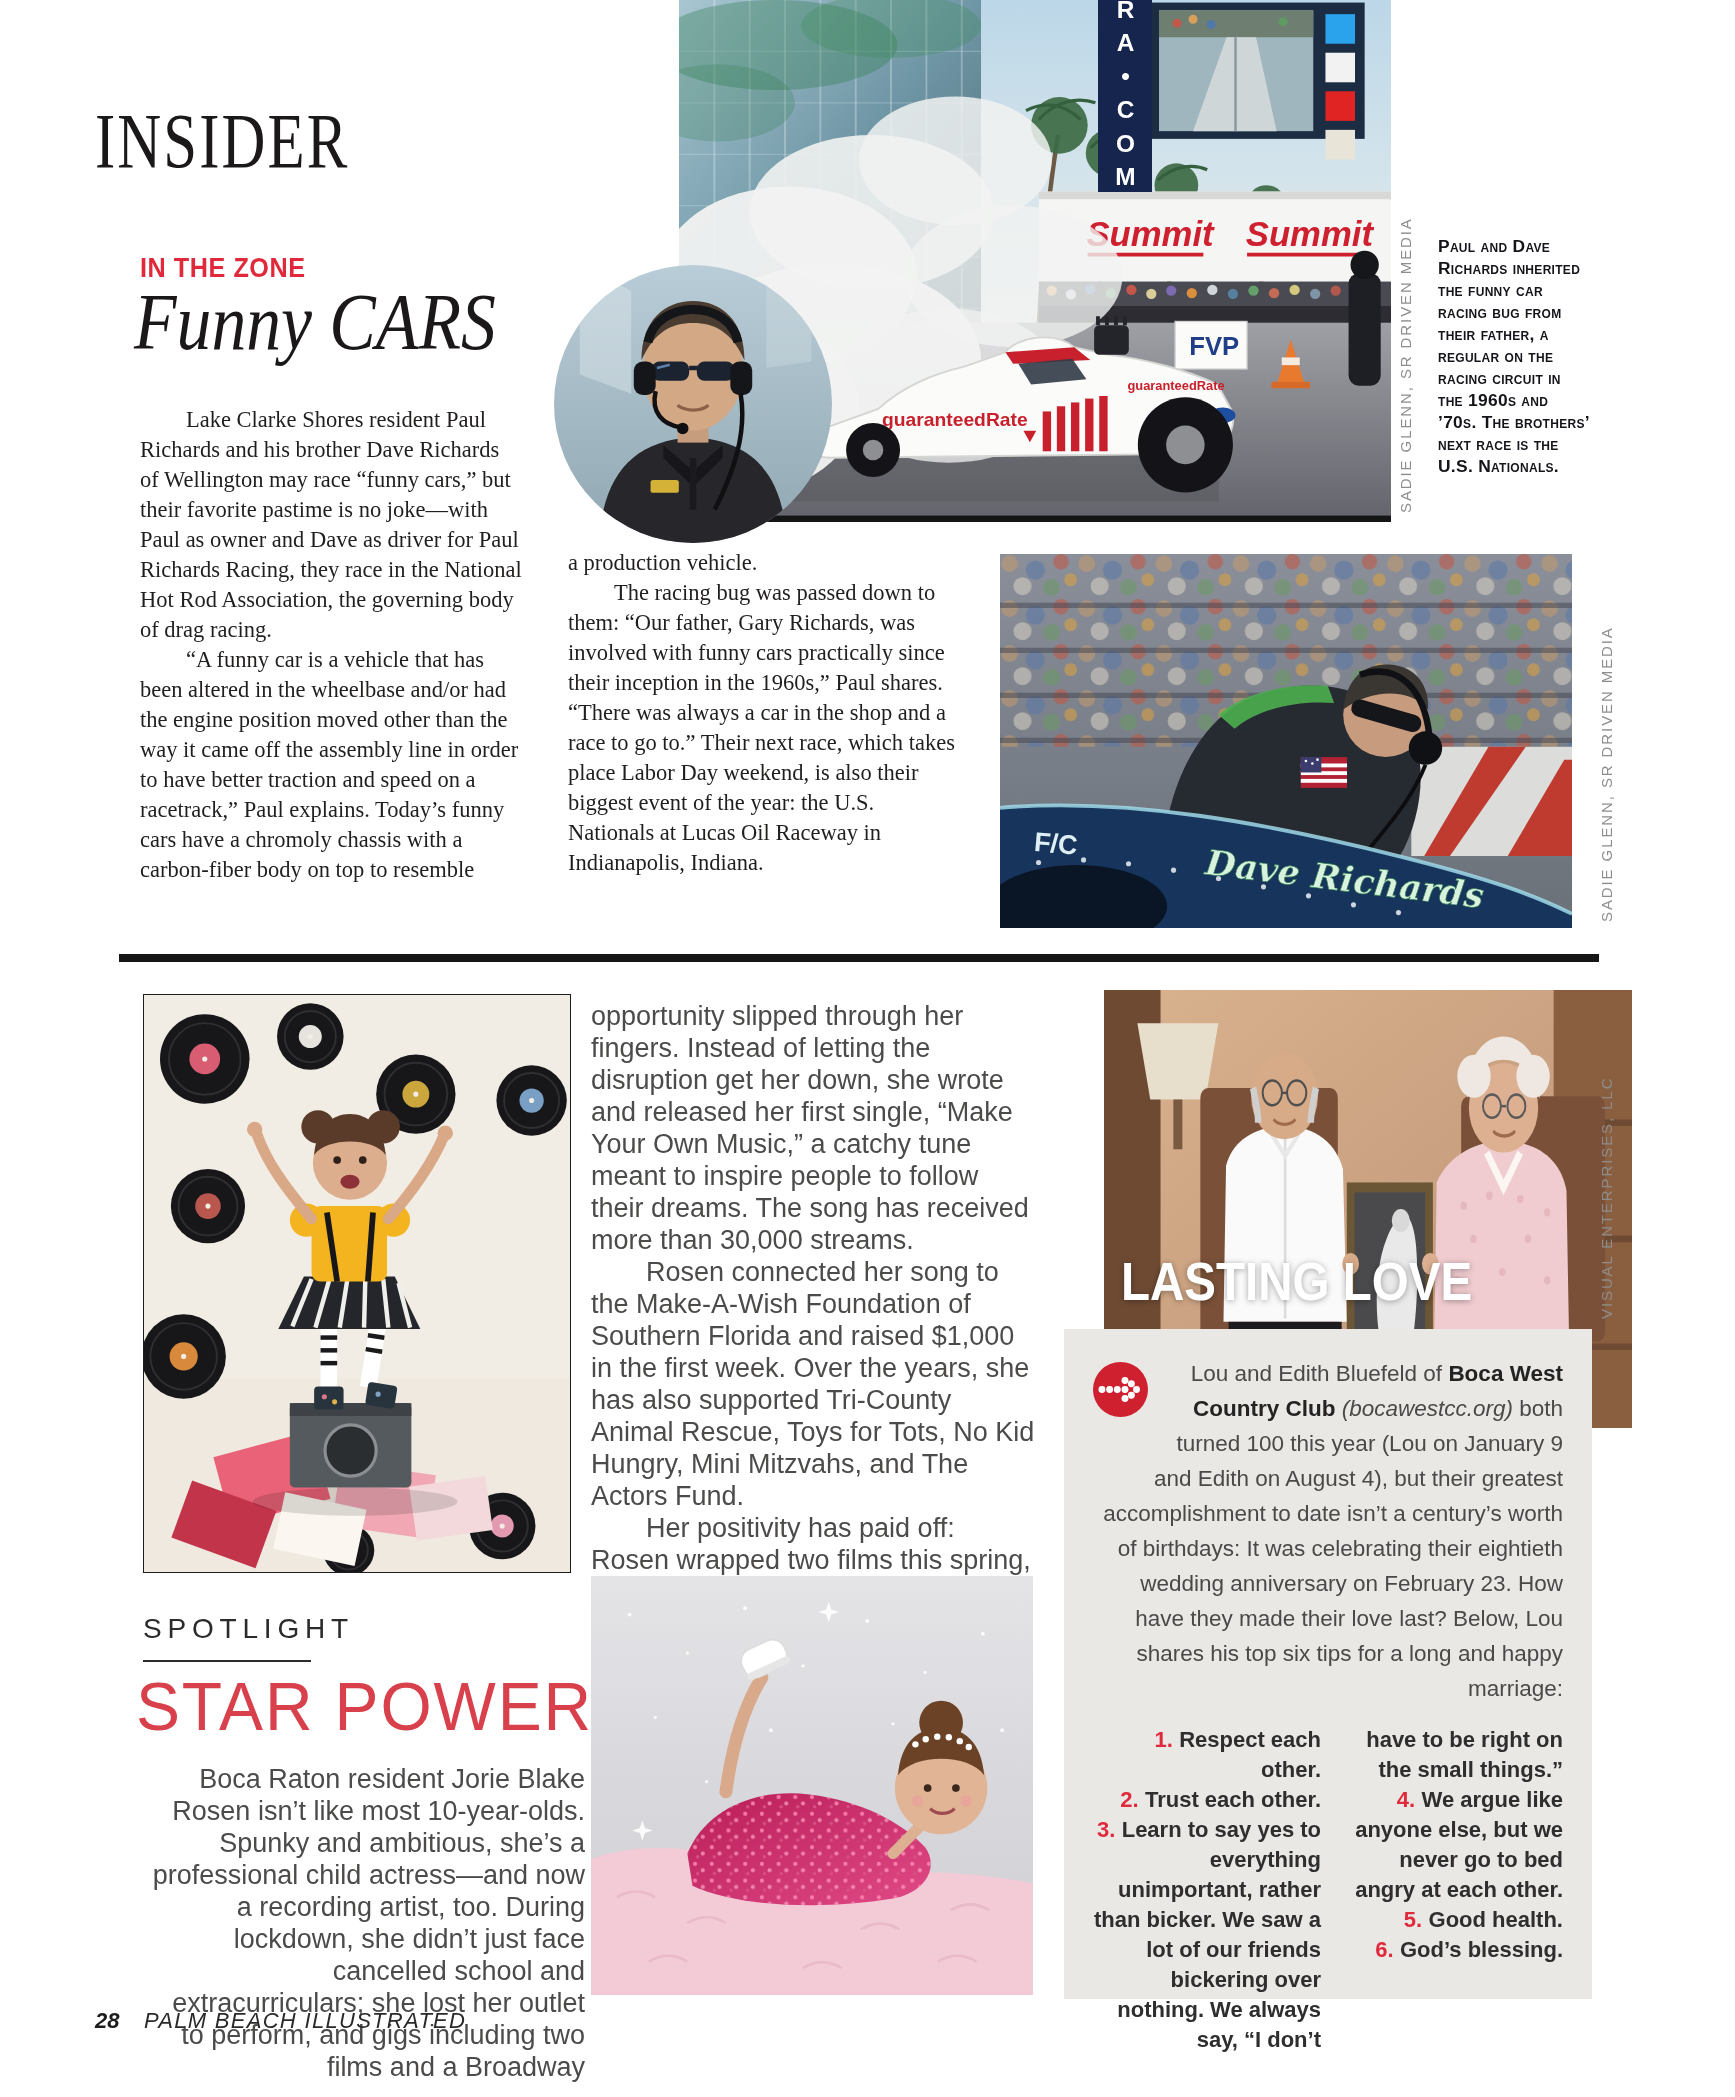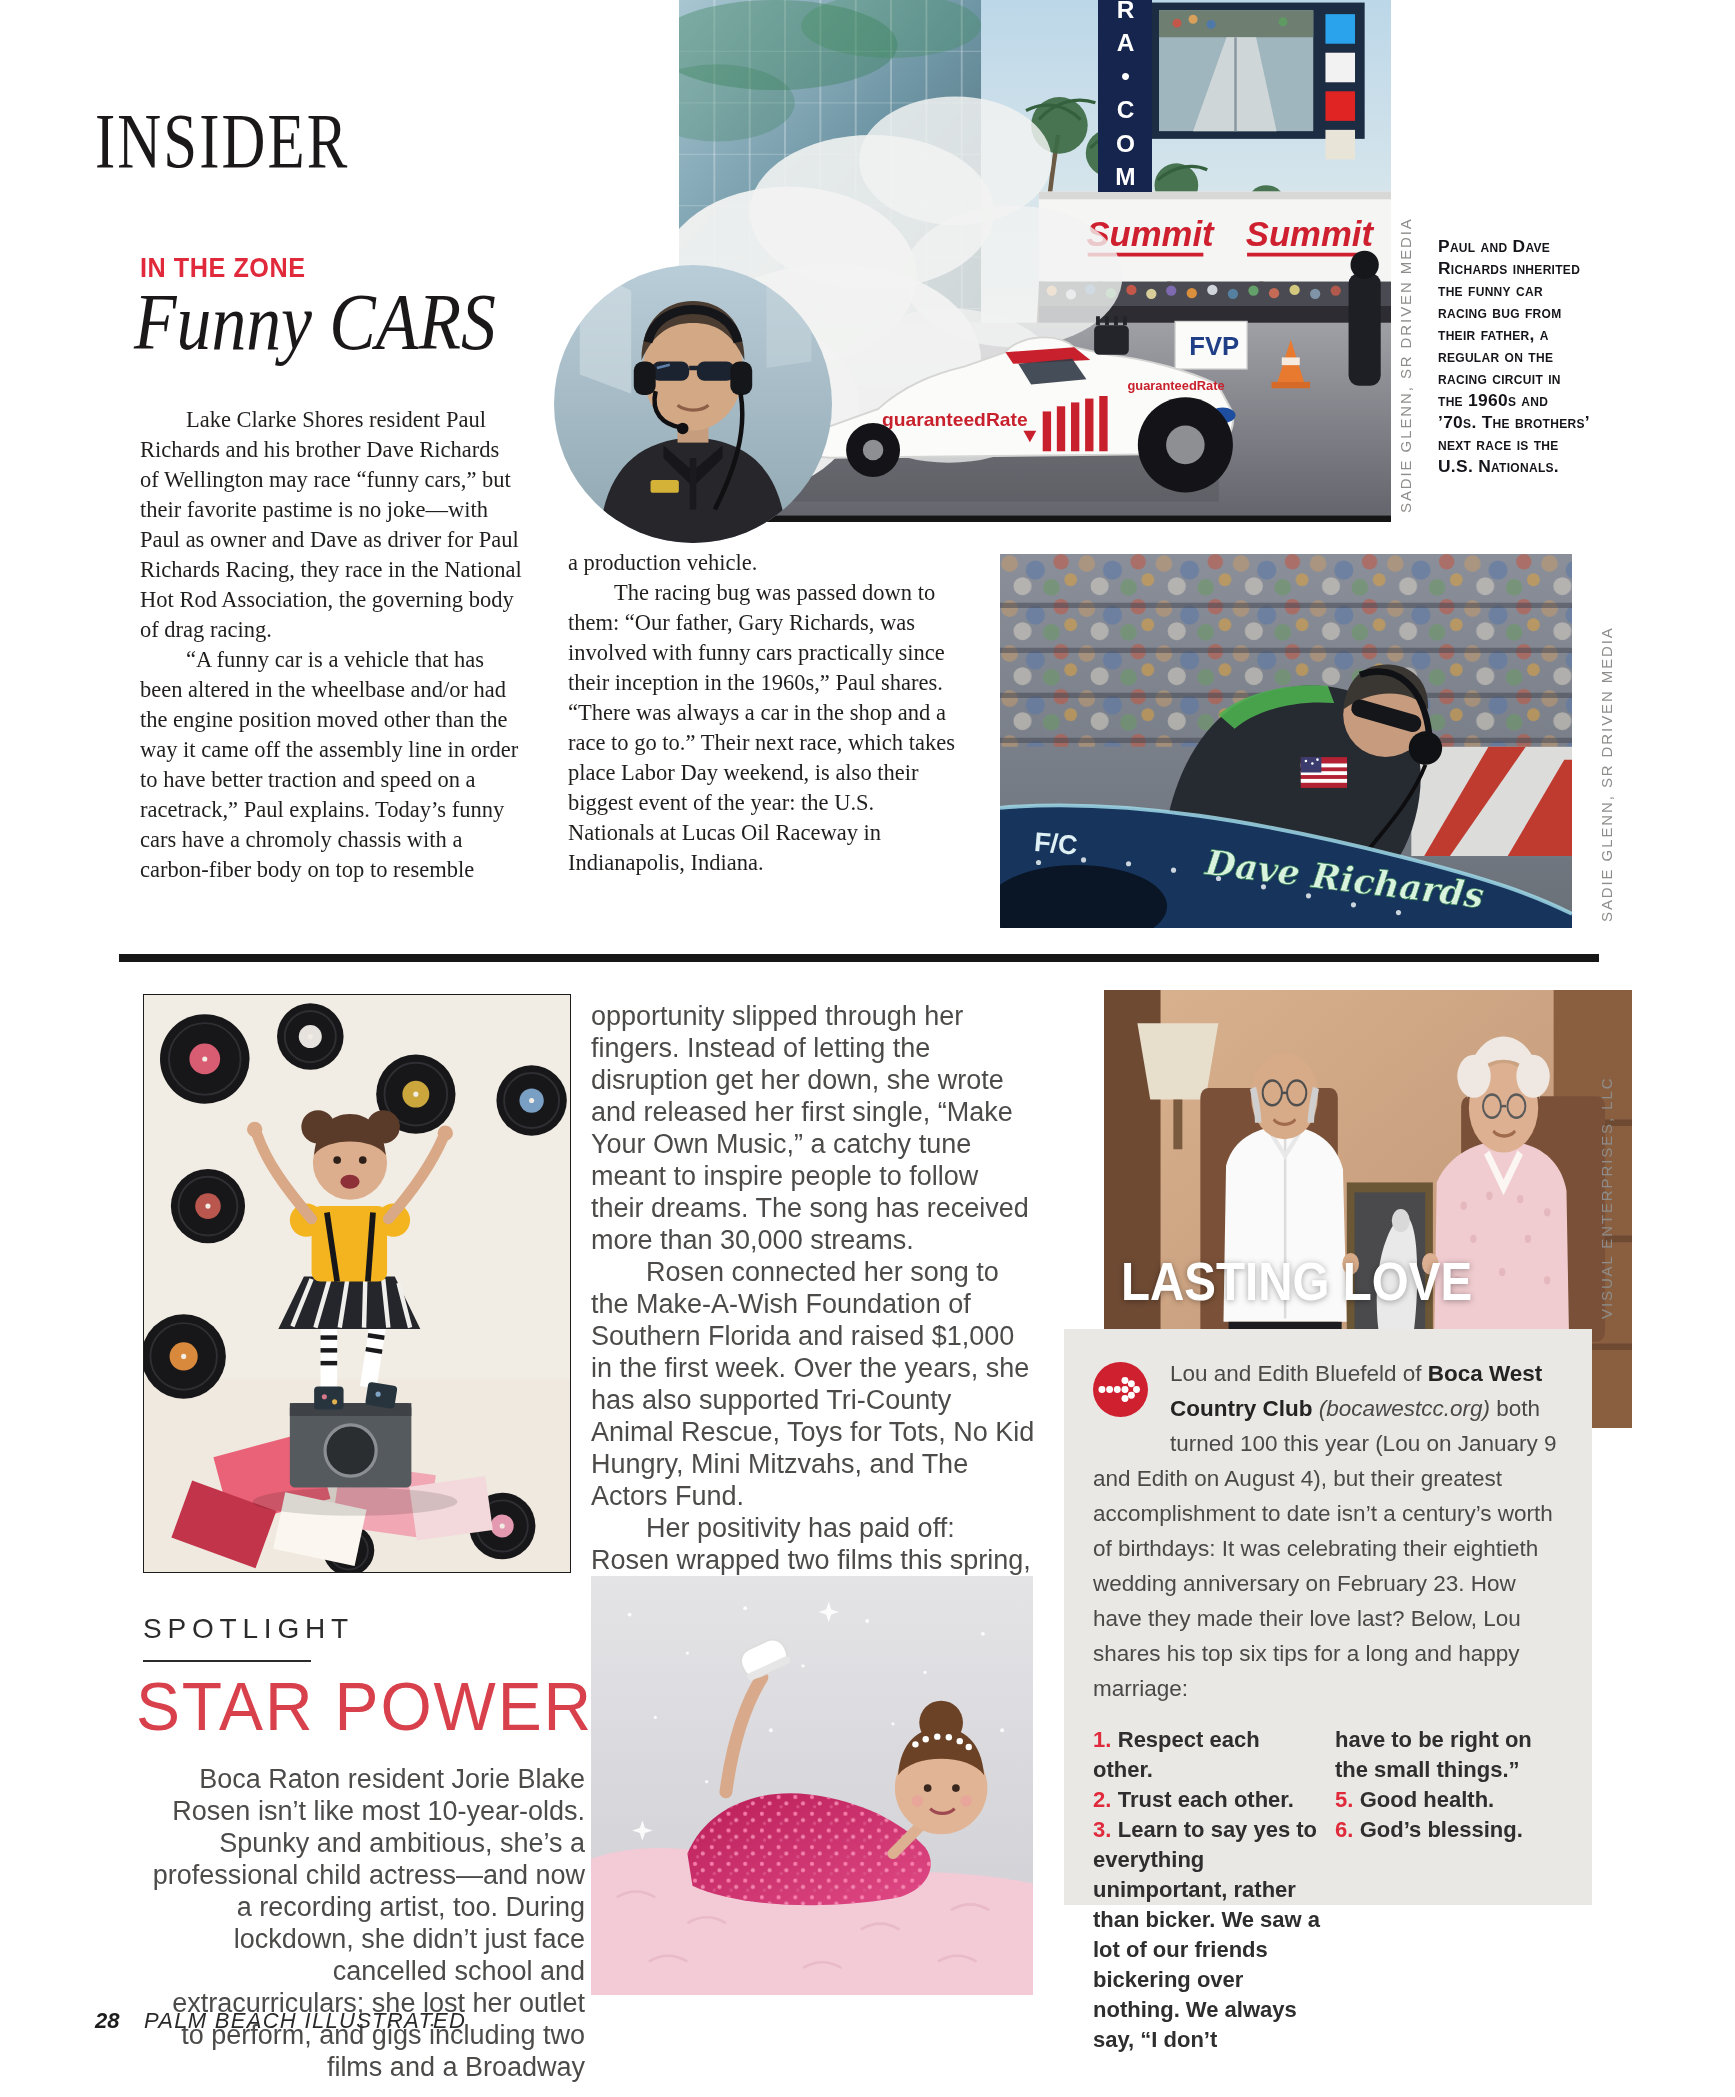--- a/index.html
+++ b/index.html
@@ -57,21 +57,21 @@
   .sans-body p.indent{text-indent:55px;}
   .sp-col1{left:143px;top:1763px;width:442px;text-align:right;}
   .sp-col2{left:591px;top:1000px;width:445px;}
   .photo-pink{left:591px;top:1576px;width:442px;height:419px;}
 
   
   .photo-lasting{left:1104px;top:990px;width:528px;height:438px;overflow:hidden;}
   .lasting-title{position:absolute;left:16.7px;top:260px;color:#ffffff;font-weight:bold;
                  font-size:54px;letter-spacing:0;transform:scaleX(.88);transform-origin:left top;
                  text-shadow:0 1.3px 6.4px rgba(0,0,0,.35);white-space:nowrap;}
-  .graybox{left:1064px;top:1329px;width:528px;height:576px;background:#e9e8e5;box-sizing:border-box;}
+  .graybox{left:1064px;top:1329px;width:528px;height:670px;background:#e9e8e5;box-sizing:border-box;text-align:right;}
   .gb-intro{padding:27px 29px 0 29px;font-size:22.5px;line-height:35px;color:#4a4948;}
   .gb-icon{float:left;width:55px;height:55px;margin:6.4px 22px 9px 0;}
   .gb-icon svg{display:block;width:100%;height:100%;}
   .gb-bold{font-weight:bold;color:#232322;}
   .gb-italic{font-style:italic;}
   .tips{display:flex;gap:14px;padding:19px 29px 0 29px;}
   .tip-col{width:50%;font-size:22px;line-height:30px;font-weight:bold;color:#2f2e2e;}
   .tip-item{margin:0;}
   .tip-num{color:#e0293a;margin-right:6.4px;}
 
@@ -634,20 +634,21 @@
       </span><span>Lou and Edith Bluefeld of </span><span class="gb-bold">Boca West Country Club</span><span class="gb-italic"> (bocawestcc.org)</span><span> both turned 100 this year (Lou on January 9 and Edith on August 4), but their greatest accomplishment to date isn’t a century’s worth of birthdays: It was celebrating their eightieth wedding anniversary on February 23. How have they made their love last? Below, Lou shares his top six tips for a long and happy marriage:</span>
     </div>
     <div class="tips">
       <div class="tip-col">
         <p class="tip-item"><span class="tip-num">1.</span><span>Respect each other.</span></p>
         <p class="tip-item"><span class="tip-num">2.</span><span>Trust each other.</span></p>
         <p class="tip-item"><span class="tip-num">3.</span><span>Learn to say yes to everything unimportant, rather than bicker. We saw a lot of our friends bickering over nothing. We always say, “I don’t</span></p>
       </div>
       <div class="tip-col">
         <p class="tip-item"><span>have to be right on the small things.”</span></p>
+        <p class="tip-item"><span class="tip-num">4.</span><span>We argue like anyone else, but we never go to bed angry at each other.</span></p>
         <p class="tip-item"><span class="tip-num">5.</span><span>Good health.</span></p>
         <p class="tip-item"><span class="tip-num">6.</span><span>God’s blessing.</span></p>
       </div>
     </div>
   </div>
 
   <div class="abs footer">
     <span class="pnum">28</span>
     <span class="mag">PALM BEACH ILLUSTRATED</span>
   </div>

